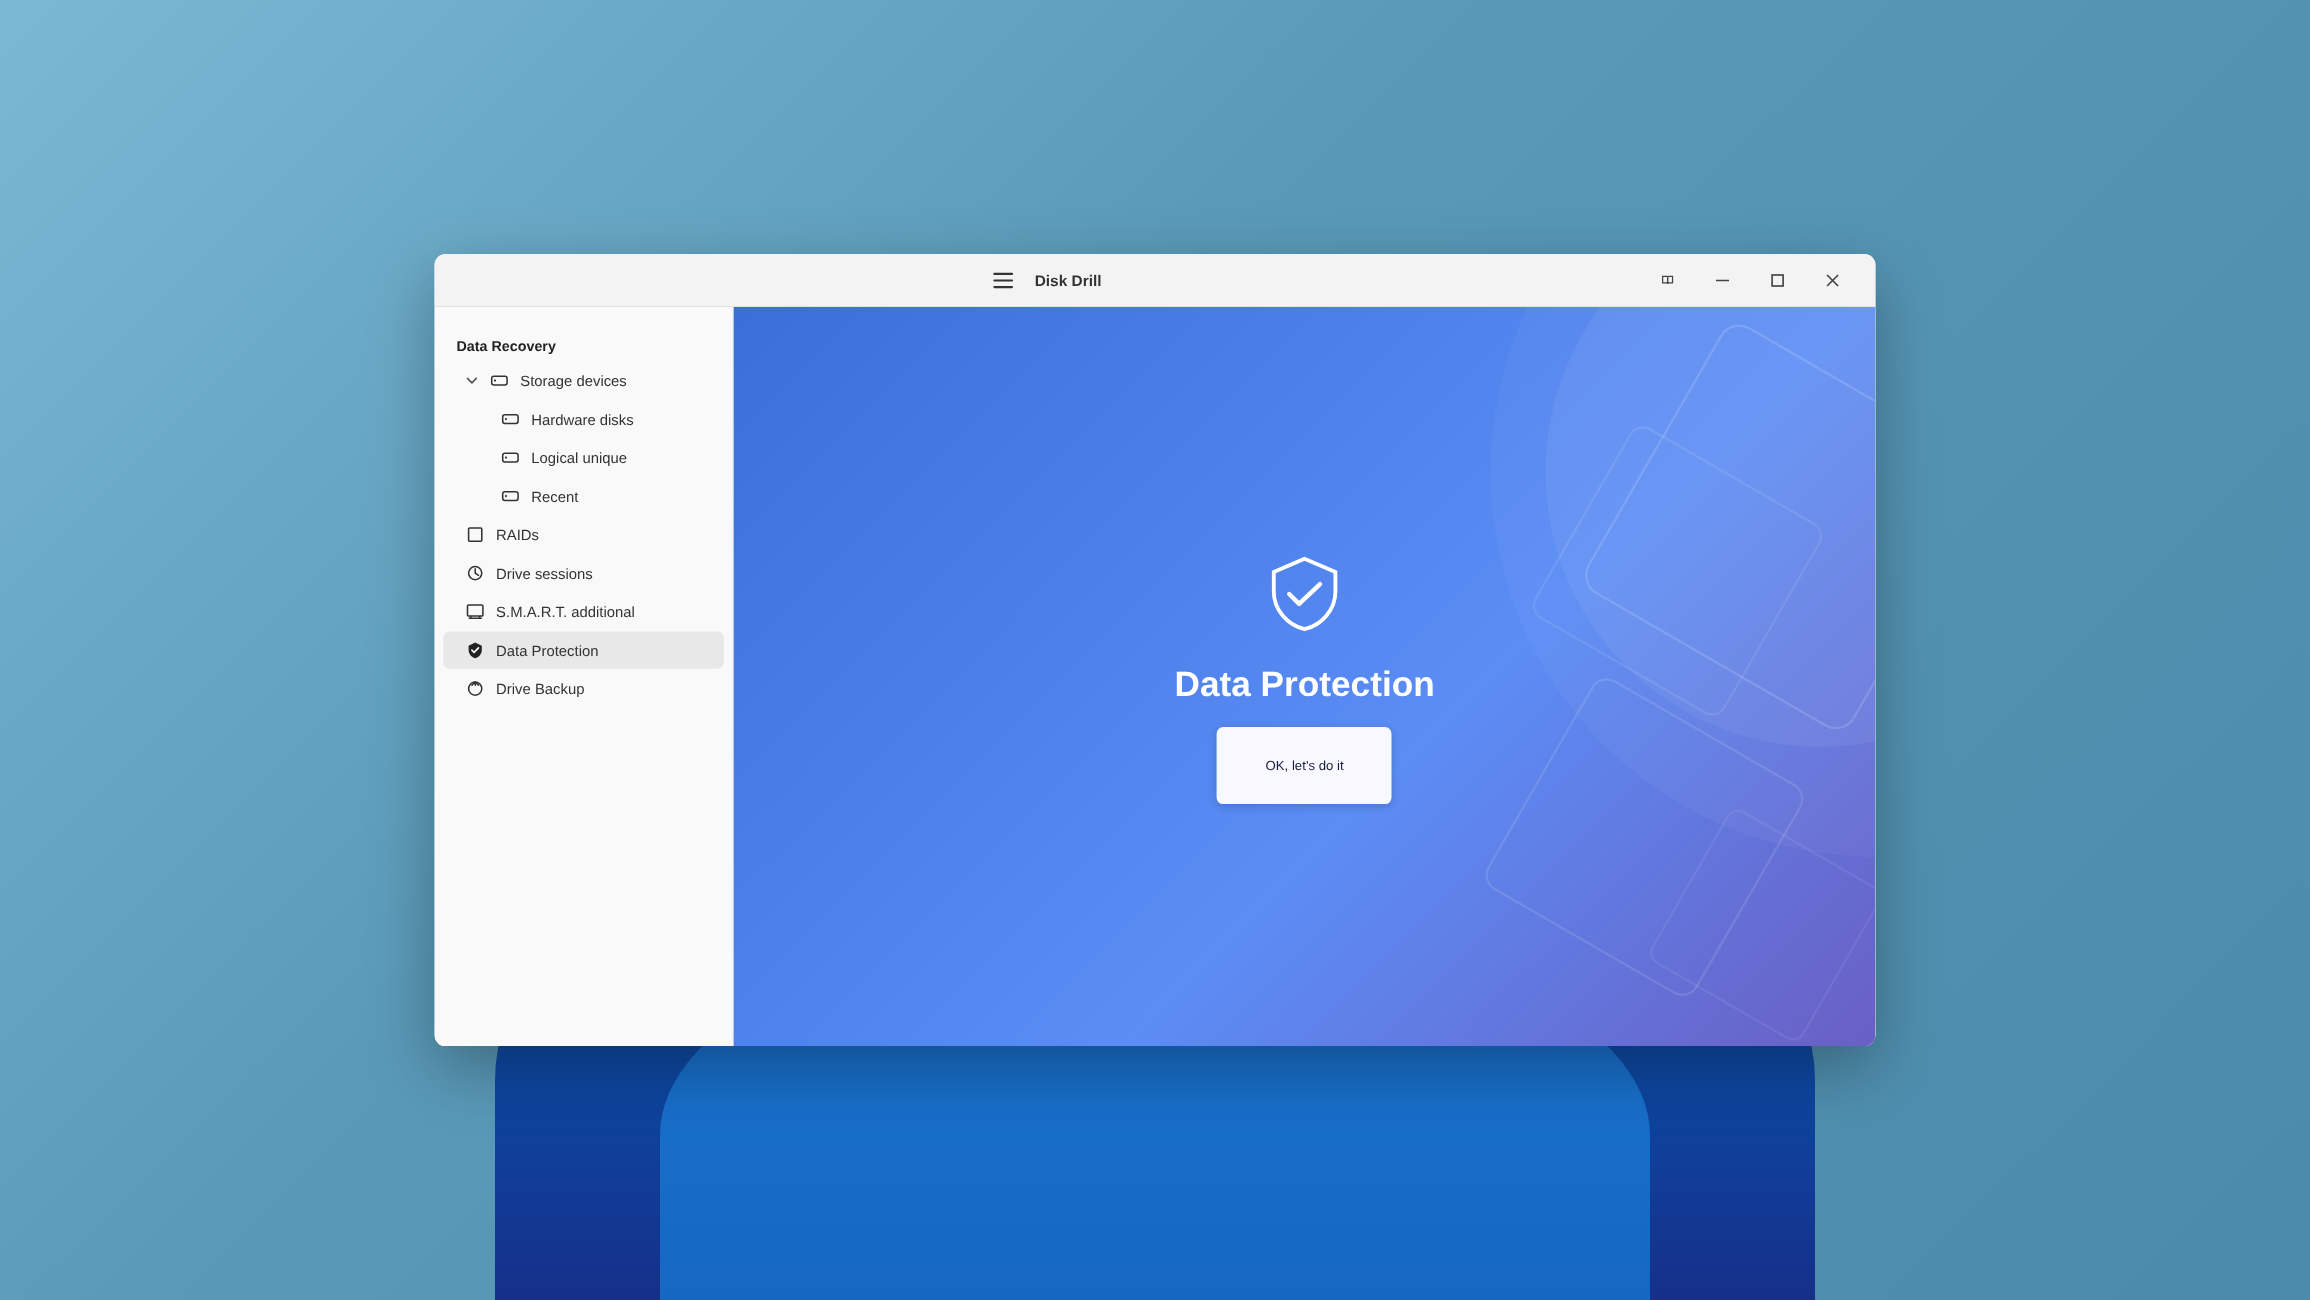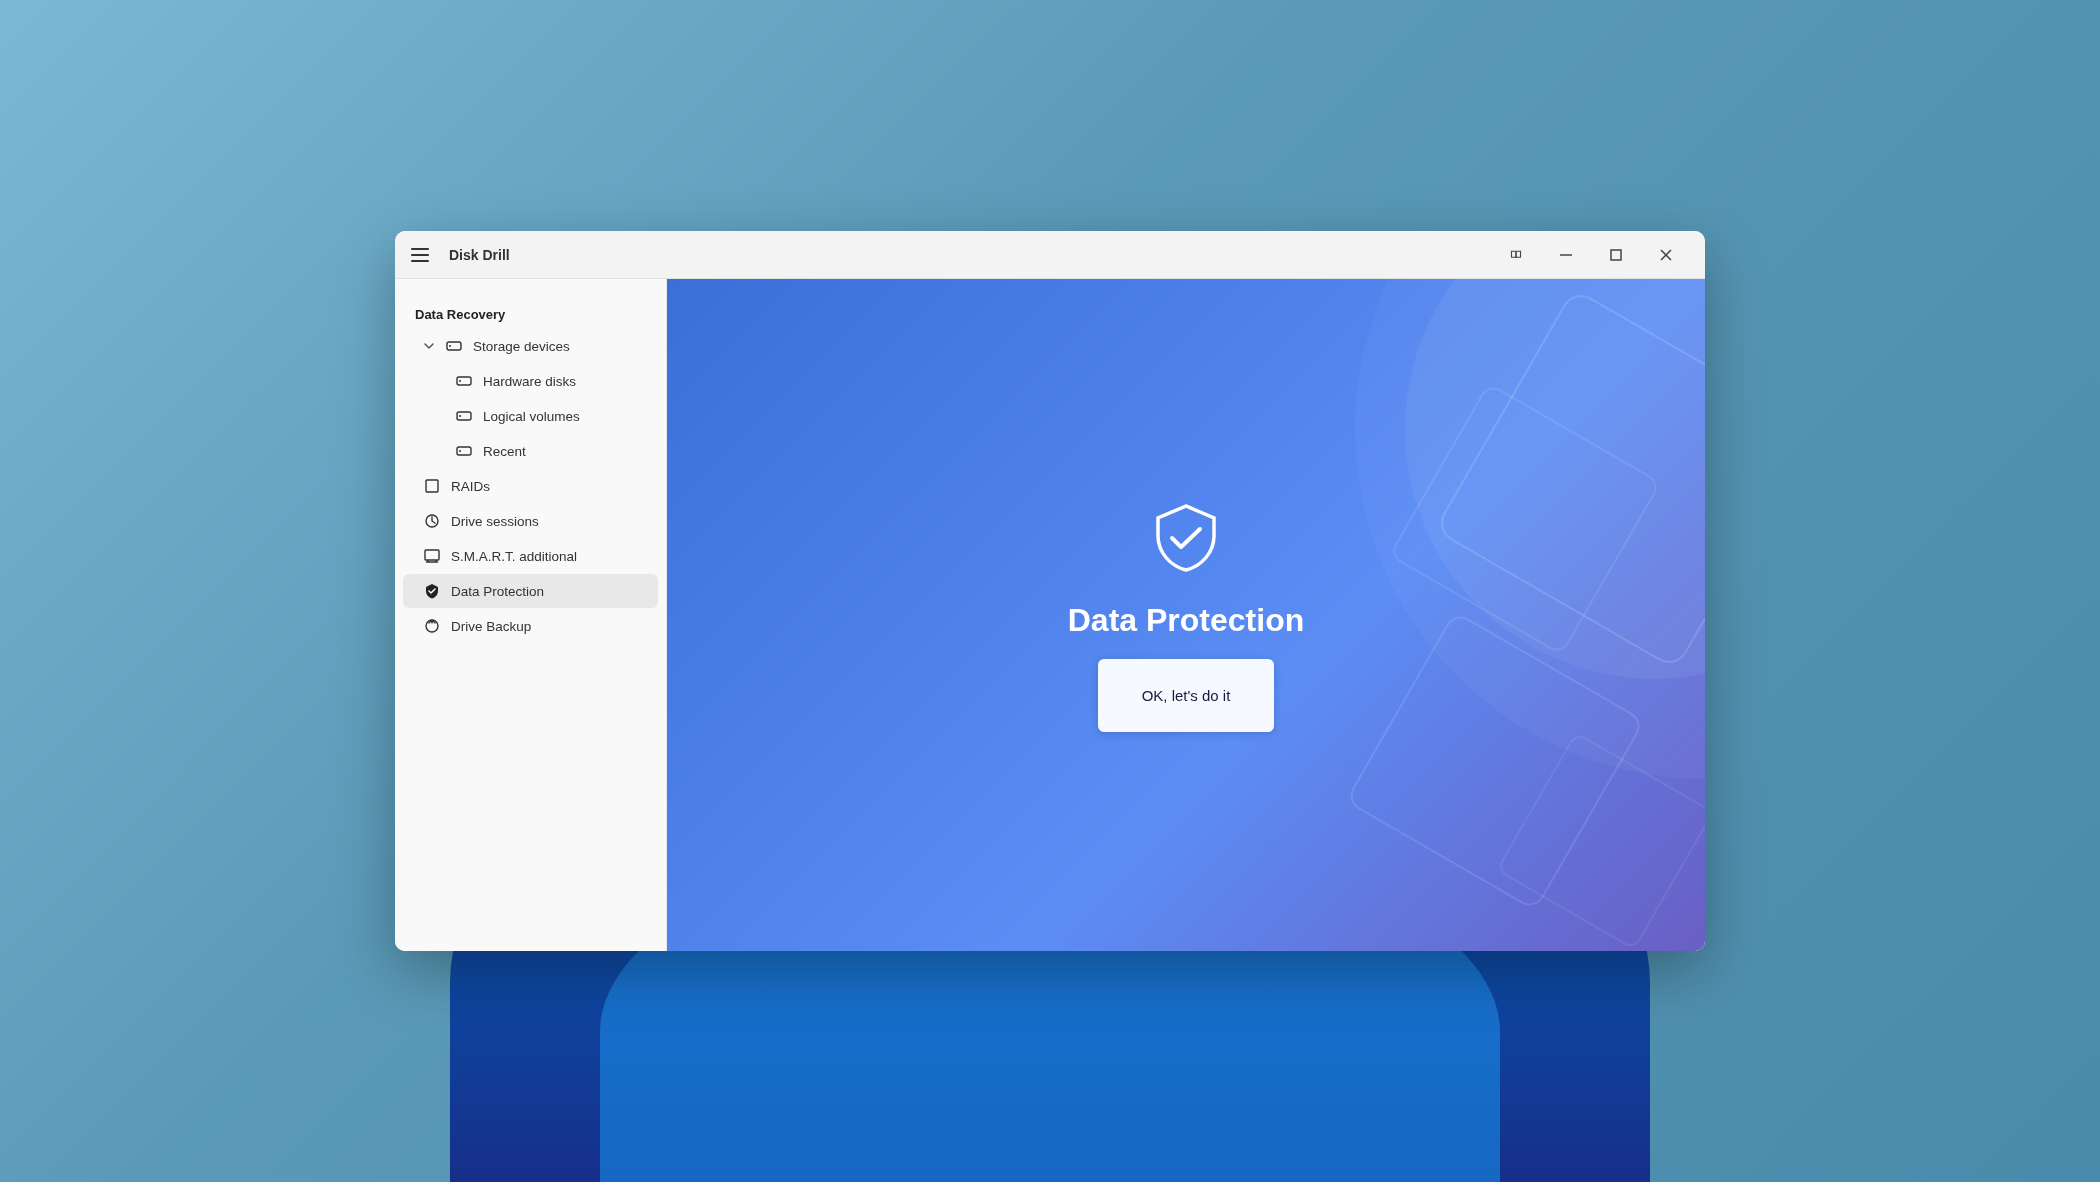--- a/index.html
+++ b/index.html
@@ -67,20 +67,21 @@
       padding: 0 16px;
       flex-shrink: 0;
       border-bottom: 1px solid #e0e0e0;
       border-radius: 10px 10px 0 0;
     }
     .title-bar-left {
       display: flex;
       align-items: center;
       gap: 20px;
       flex: 1;
+      justify-content: center;
     }
     .hamburger-icon {
       width: 18px;
       height: 14px;
       display: flex;
       flex-direction: column;
       justify-content: space-between;
       cursor: pointer;
     }
     .hamburger-icon span {
@@ -275,21 +276,21 @@
       line-height: 1.6;
       max-width: 560px;
       margin-bottom: 36px;
     }
 
     .ok-button {
       background: rgba(255,255,255,0.95);
       color: #1a1a3e;
       border: none;
       padding: 28px 44px;
-      font-size: 15px;
+      font-size: 12px;
       font-weight: 500;
       border-radius: 6px;
       cursor: pointer;
       transition: background 0.15s;
       box-shadow: 0 2px 8px rgba(0,0,0,0.15);
     }
   </style>
 </head>
 <body>
 
@@ -361,21 +362,21 @@
         <span>Hardware disks</span>
       </div>
 
       <div class="sidebar-item" style="padding-left: 52px;">
         <span class="sidebar-icon">
           <svg viewBox="0 0 18 18" fill="none" stroke="#333" stroke-width="1.4">
             <rect x="2" y="5" width="14" height="8" rx="2"></rect>
             <ellipse cx="5" cy="9" rx="1" ry="1" fill="#333" stroke="none"></ellipse>
           </svg>
         </span>
-        <span>Logical volumes</span>
+        <span>Logical unique</span>
       </div>
 
       <div class="sidebar-item" style="padding-left: 52px;">
         <span class="sidebar-icon">
           <svg viewBox="0 0 18 18" fill="none" stroke="#333" stroke-width="1.4">
             <rect x="2" y="5" width="14" height="8" rx="2"></rect>
             <ellipse cx="5" cy="9" rx="1" ry="1" fill="#333" stroke="none"></ellipse>
           </svg>
         </span>
         <span>Recent</span>

